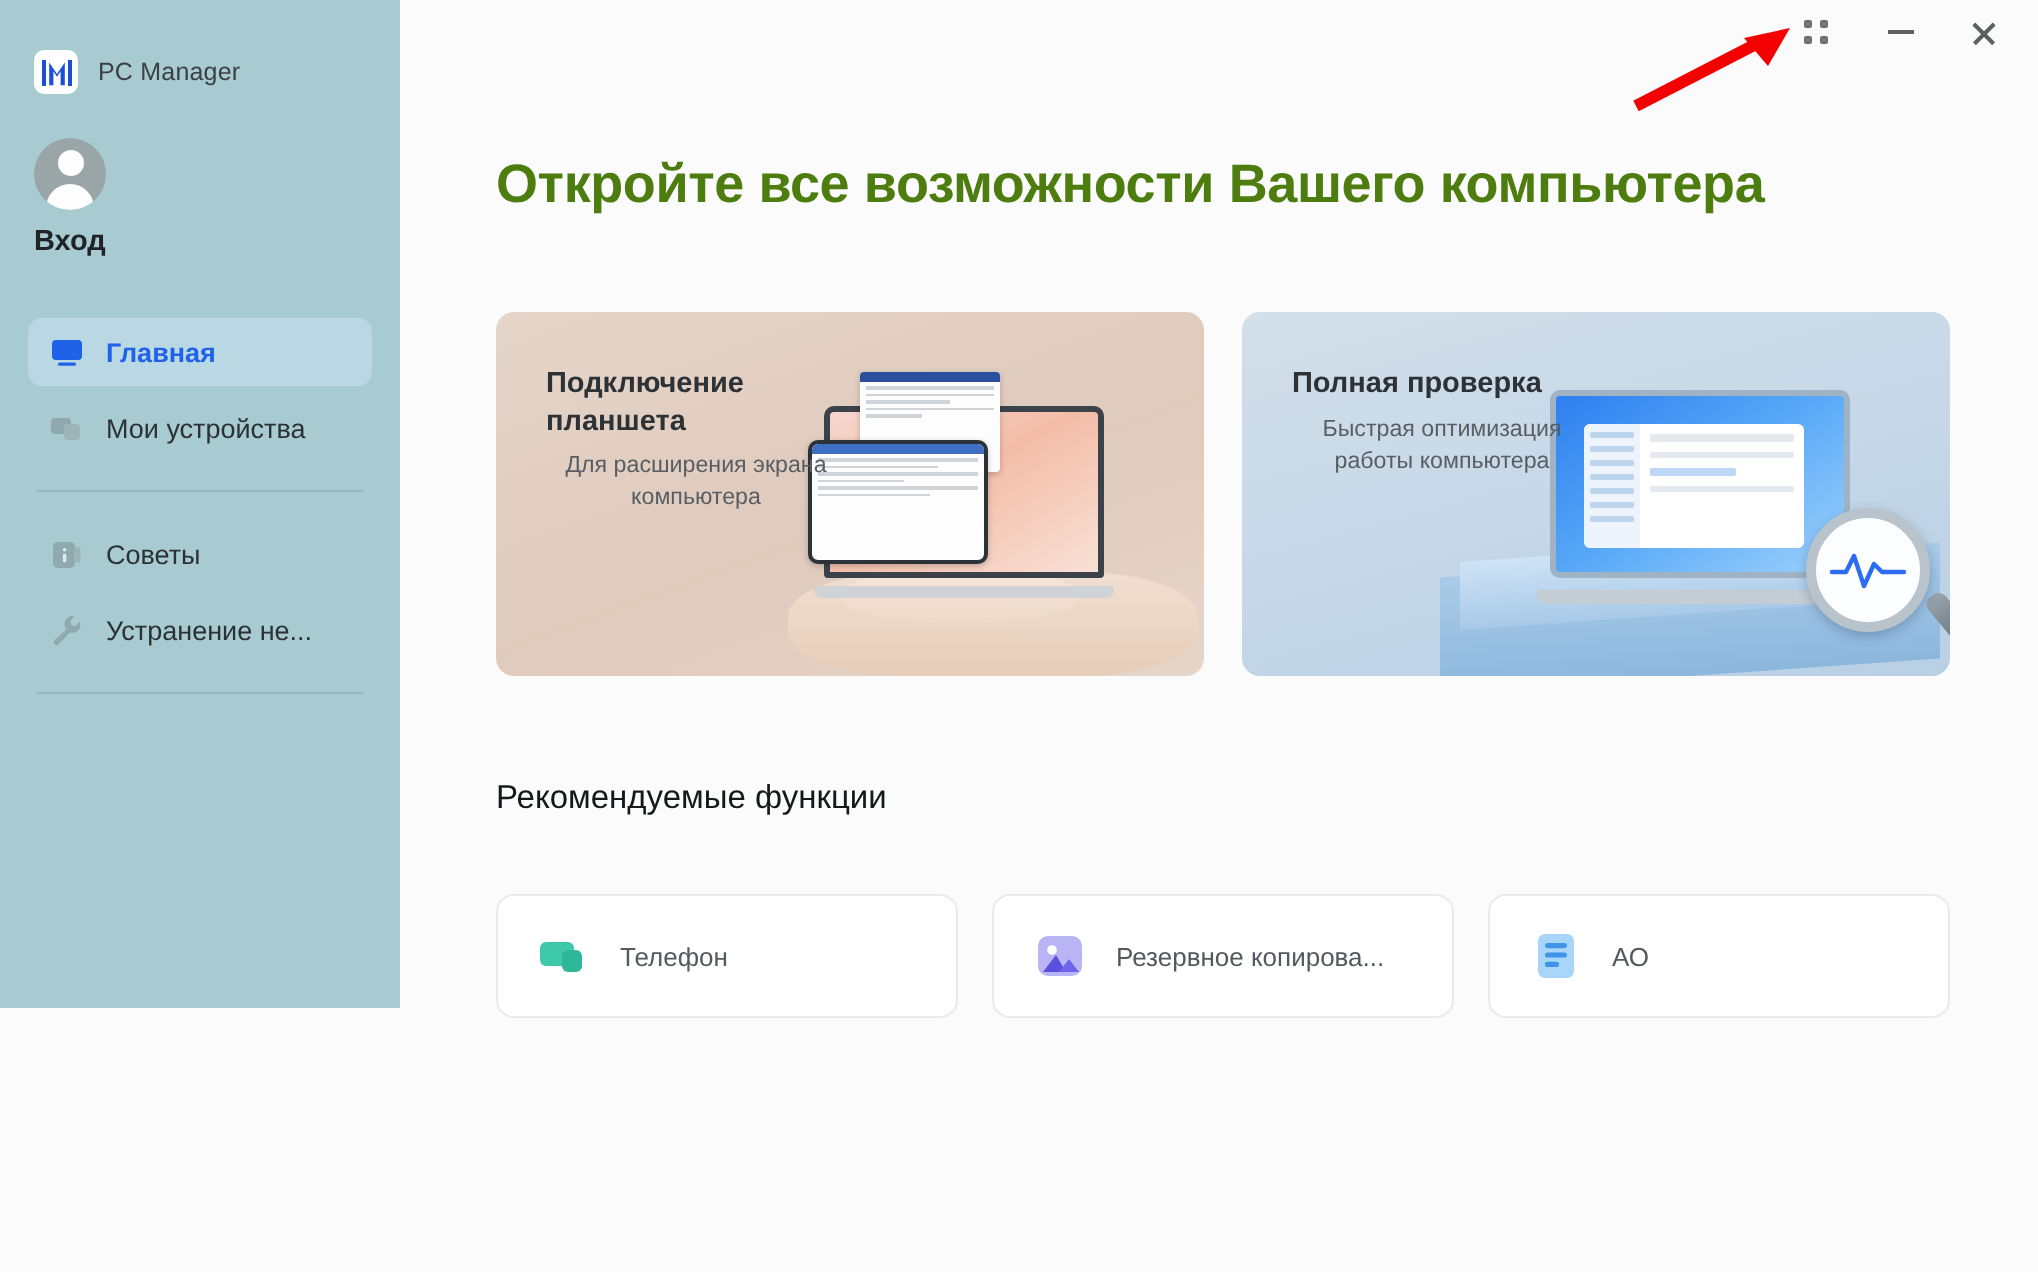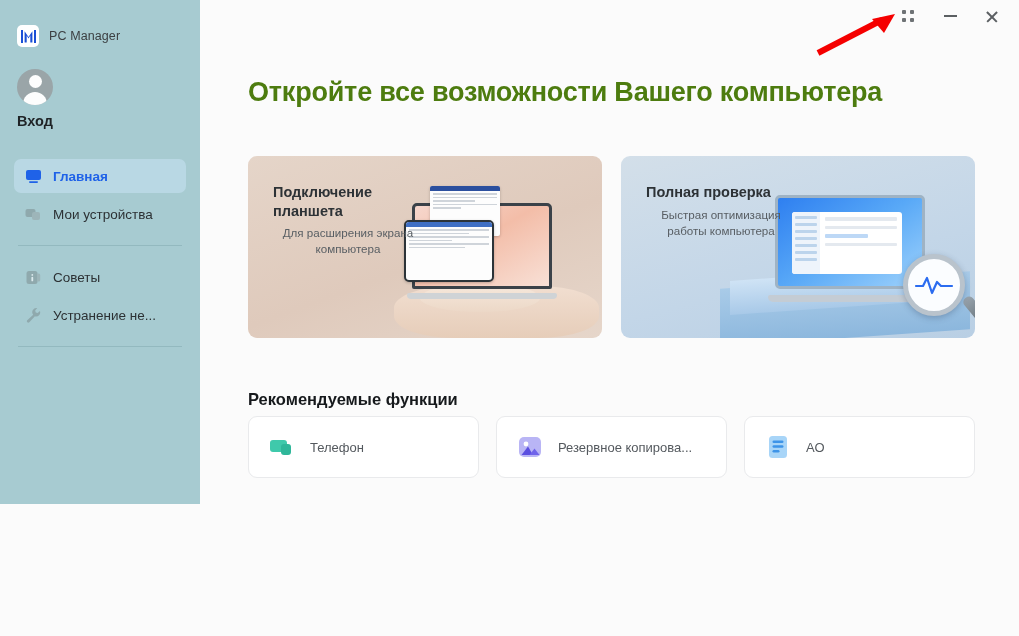--- a/index.html
+++ b/index.html
@@ -284,27 +284,27 @@
     width: 11px; height: 34px;
     background: linear-gradient(180deg,#9aa5ae,#5d6970);
     border-radius: 5px;
     transform: rotate(-40deg);
     transform-origin: top center;
   }
 
   .section-title {
     margin-top: 52px;
     font-size: 16.5px;
-    font-weight: bold;
+    font-weight: normal;
     color: #16191c;
   }
   .tiles {
     display: flex;
     gap: 17px;
-    margin-top: 7px;
+    margin-top: 38px;
     text-align: center;
   }
   .tile {
     flex: 1;
     height: 62px;
     background: #fff;
     border: 1px solid #e9eaec;
     border-radius: 9px;
     display: flex; align-items: center;
     padding: 0 19px;

